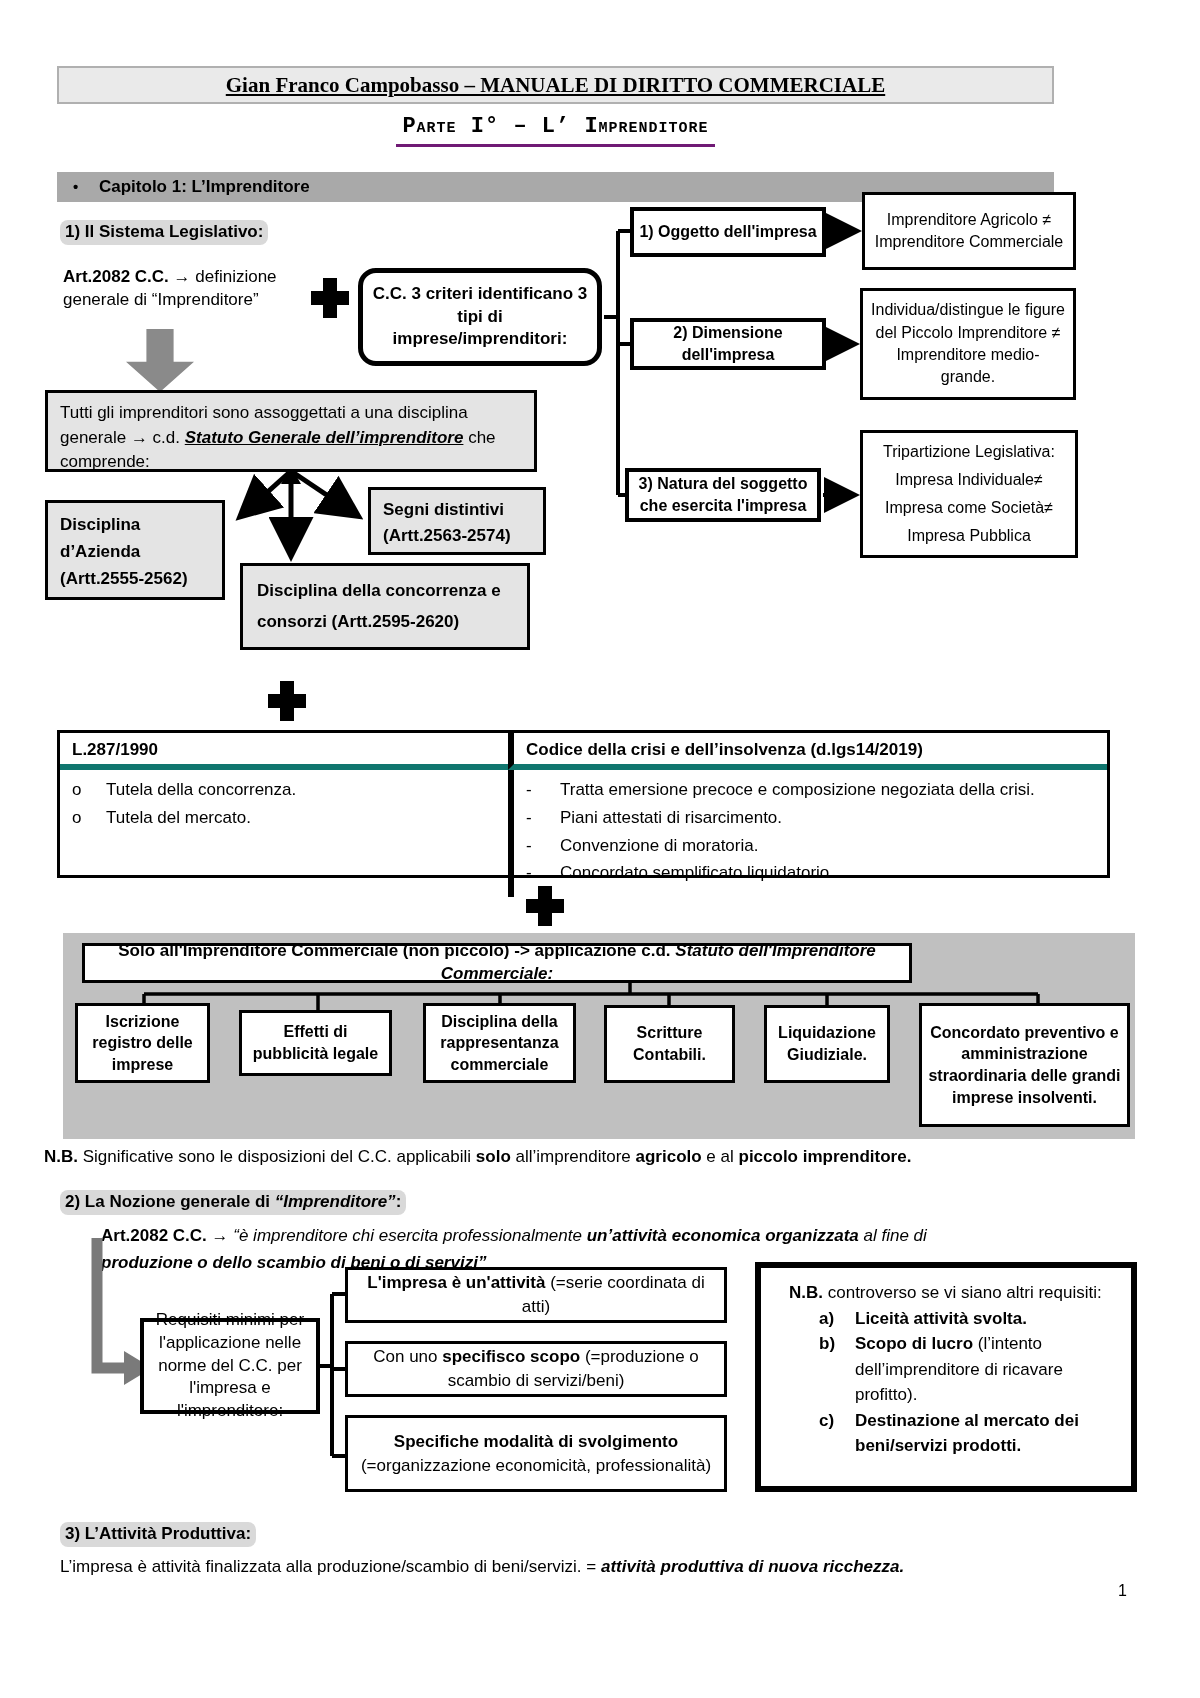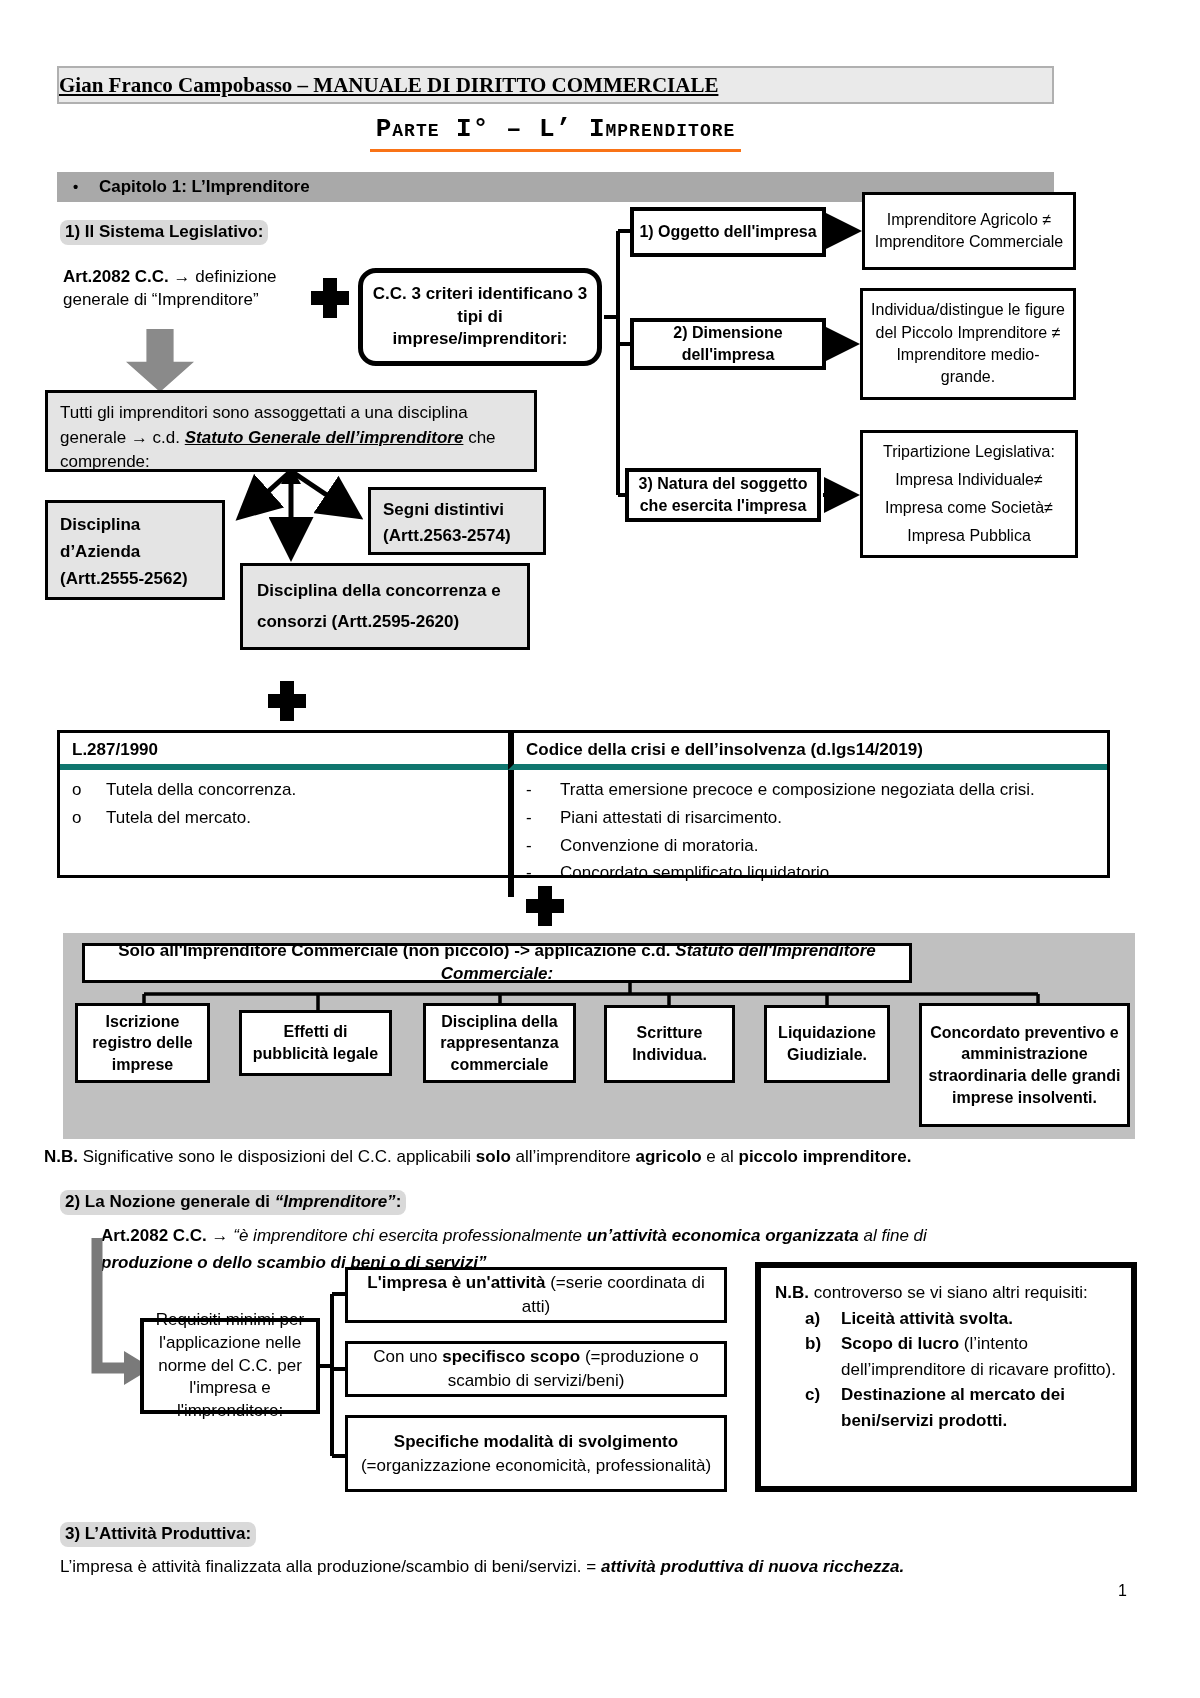--- a/index.html
+++ b/index.html
@@ -9,25 +9,25 @@
   .b{font-weight:bold;}
   .i{font-style:italic;}
   .bi{font-weight:bold;font-style:italic;}
   .u{text-decoration:underline;}
   .hl{background:#d9d9d9;padding:1px 5px;display:inline-block;border-radius:8px;}
   .z2{z-index:2;}
 
   
   #title-bar{left:57px;top:66px;width:997px;height:38px;background:#eaeaea;border:2px solid #b0b0b0;
              display:flex;align-items:center;padding-left:0;box-sizing:border-box;
-             font-family:"Liberation Serif",serif;font-size:21px;font-weight:bold;}
+             font-family:"Liberation Serif",serif;font-size:21px;font-weight:bold;justify-content:center;}
   #title-bar span{text-decoration:underline;}
   #part-wrap{left:57px;top:112px;width:997px;text-align:center;}
   #part-heading{display:inline-block;font-family:"Liberation Mono",monospace;font-variant:small-caps;
-                font-weight:bold;font-size:26px;letter-spacing:1px;border-bottom:3px solid #f97316;padding:0 6px 2px;}
+                font-weight:bold;font-size:22px;letter-spacing:1px;border-bottom:3px solid #701a75;padding:0 6px 2px;}
   #chapter-bar{left:57px;top:172px;width:997px;height:30px;background:#a9a9a9;display:flex;align-items:center;
                box-sizing:border-box;padding-left:16px;font-weight:bold;}
   #chapter-bar .bullet{width:26px;font-size:15px;}
 
   
   .box{border:3px solid #000;background:#fff;display:flex;align-items:center;justify-content:center;
        text-align:center;box-sizing:border-box;}
   .gbox{border:3px solid #000;background:#e4e4e4;box-sizing:border-box;}
 
   
@@ -78,21 +78,21 @@
   #p5{left:764px;top:1005px;width:126px;height:78px;}
   #p6{left:919px;top:1003px;width:211px;height:124px;}
 
   
   #req-box{left:140px;top:1318px;width:180px;height:96px;border-width:4px;font-size:17px;line-height:1.35;padding:2px 8px;}
   .reqb{font-size:17px;line-height:1.4;padding:4px 10px;}
   #reqA{left:345px;top:1267px;width:382px;height:56px;}
   #reqB{left:345px;top:1341px;width:382px;height:56px;}
   #reqC{left:345px;top:1415px;width:382px;height:77px;}
   #nb-box{left:755px;top:1262px;width:382px;height:230px;border:6px solid #000;background:#fff;box-sizing:border-box;
-          padding:12px 14px;position:absolute;z-index:2;line-height:1.5;}
+          padding:12px 28px;position:absolute;z-index:2;line-height:1.5;}
   .nbrow{display:flex;margin-left:30px;}
   .nbrow .lab{width:36px;flex:none;font-weight:bold;}
 
   #page-num{left:1118px;top:1580px;font-size:16px;}
 
   #connectors{position:absolute;left:0;top:0;z-index:1;pointer-events:none;}
 </style>
 </head>
 <body>
 
@@ -183,21 +183,21 @@
 
   <div class="plus" style="left:526px;top:886px;"></div>
 
   <div id="panel-bg"></div>
   <div id="solo-box" class="box abs z2">
     <span><span>Solo all'Imprenditore Commerciale (non piccolo) -&gt; applicazione c.d. </span><span class="bi">Statuto dell'Imprenditore Commerciale:</span></span>
   </div>
   <div id="p1" class="box abs pbox z2">Iscrizione registro delle imprese</div>
   <div id="p2" class="box abs pbox z2">Effetti di pubblicità legale</div>
   <div id="p3" class="box abs pbox z2">Disciplina della rappresentanza commerciale</div>
-  <div id="p4" class="box abs pbox z2">Scritture Individua.</div>
+  <div id="p4" class="box abs pbox z2">Scritture Contabili.</div>
   <div id="p5" class="box abs pbox z2">Liquidazione Giudiziale.</div>
   <div id="p6" class="box abs pbox z2">Concordato preventivo e amministrazione straordinaria delle grandi imprese insolventi.</div>
 
   <div class="abs" style="left:44px;top:1146px;width:1060px;">
     <span class="b">N.B.</span><span> Significative sono le disposizioni del C.C. applicabili </span><span class="b">solo</span><span> all’imprenditore </span><span class="b">agricolo</span><span> e al </span><span class="b">piccolo imprenditore.</span>
   </div>
 
   <div class="abs" style="left:60px;top:1190px;">
     <span class="hl b"><span>2) La Nozione generale di </span><span class="i">“Imprenditore”</span><span>:</span></span>
   </div>

